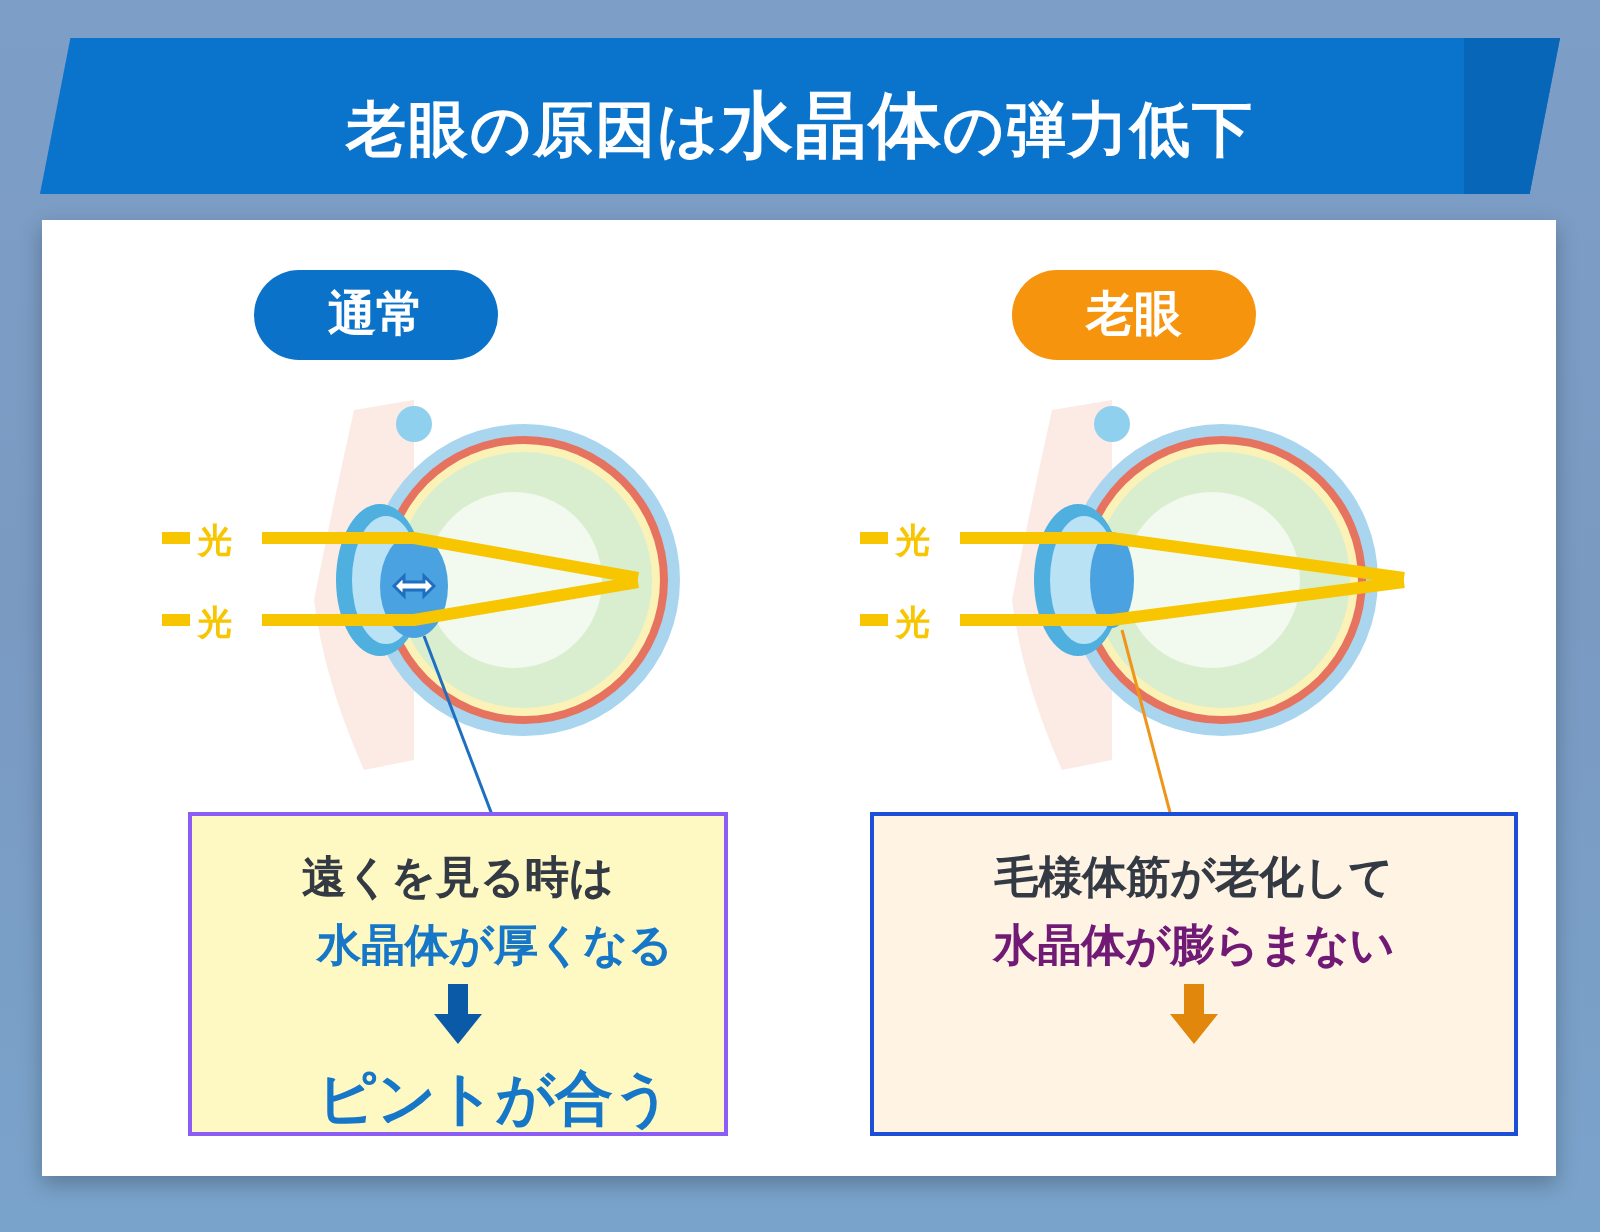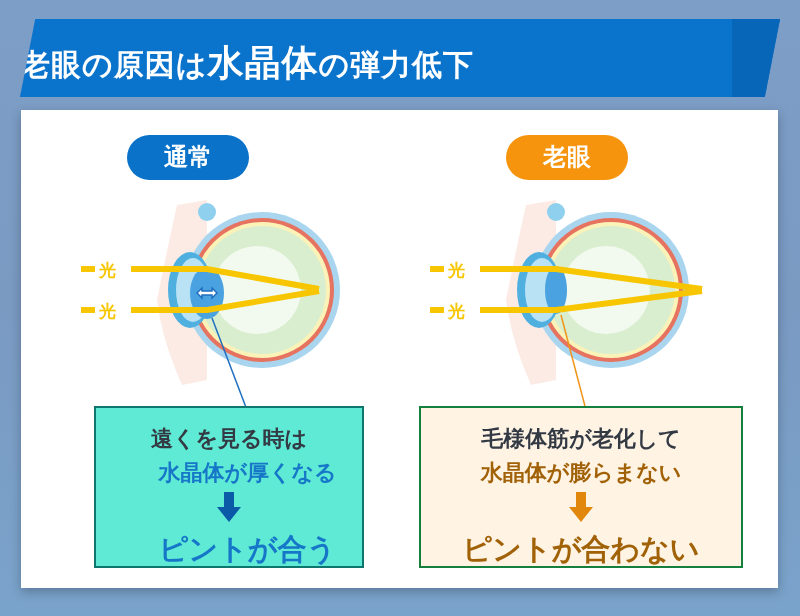--- a/index.html
+++ b/index.html
@@ -3,39 +3,39 @@
 <meta charset="utf-8">
 <style>
   html,body{margin:0;padding:0;}
   body{width:800px;height:616px;overflow:hidden;position:relative;
     background:linear-gradient(180deg,#7d9ec6 0%,#7a9ac2 50%,#7aa3cb 100%);
     font-family:"DejaVu Sans","Liberation Sans",sans-serif;}
   .banner{position:absolute;left:20px;top:19px;width:760px;height:78px;
     background:#0a73cc;clip-path:polygon(2% 0,100% 0,98% 100%,0 100%);
     box-shadow:0 3px 6px rgba(0,0,0,.25);}
   .banner-dark{position:absolute;right:0;top:0;width:48px;height:100%;background:#0866b8;}
-  .banner-title{position:absolute;left:0;right:0;top:20px;text-align:left;color:#fff;
+  .banner-title{position:absolute;left:0;right:0;top:20px;text-align:center;color:#fff;
     font-weight:bold;font-size:30px;letter-spacing:1px;}
   .banner-title .big{font-size:36px;}
   .card{position:absolute;left:21px;top:110px;width:757px;height:478px;background:#fff;
     box-shadow:0 4px 10px rgba(0,0,0,.25);}
   .pill{position:absolute;top:25px;height:45px;border-radius:23px;color:#fff;font-weight:bold;
     font-size:24px;text-align:center;line-height:45px;}
   .pill.blue{left:106px;width:122px;background:#0a72c9;}
   .pill.orange{left:485px;width:122px;background:#f6950d;}
   .eye{position:absolute;top:80px;}
   .eye.left{left:36px;}
   .eye.right{left:385px;}
   .box{position:absolute;top:296px;height:158px;text-align:center;font-weight:bold;}
-  .box.blue{left:73px;width:266px;border:2px solid #0f766e;background:#5eead4;}
-  .box.orange{left:398px;width:320px;border:2px solid #15803d;background:#fff3e4;}
+  .box.blue{left:73px;width:266px;border:2px solid #8b5cf6;background:#fef9c3;}
+  .box.orange{left:414px;width:320px;border:2px solid #1d4ed8;background:#fff3e4;font-family:Liberation Mono, monospace;}
   .line1{margin-top:16px;font-size:22px;color:#333a44;}
   .line2{margin-top:4px;font-size:22px;}
   .box.blue .line2,.box.blue .line3{color:#1677c8;padding-left:37px;}
-  .box.orange .line2,.box.orange .line3{color:#a16207;}
+  .box.orange .line2,.box.orange .line3{color:#701a75;}
   .arrow{margin:4px auto 0;width:24px;height:30px;}
   .line3{margin-top:4px;font-size:29px;}
 </style>
 </head>
 <body>
 
 <div class="banner">
   <div class="banner-dark"></div>
   <div class="banner-title">
     <span>老眼の原因は</span><span class="big">水晶体</span><span>の弾力低下</span>
@@ -95,15 +95,14 @@
       </svg>
     <div class="line3">ピントが合う</div>
   </div>
 
   <div class="box orange">
     <div class="line1">毛様体筋が老化して</div>
     <div class="line2">水晶体が膨らまない</div>
     <svg class="arrow" viewBox="0 0 24 30">
         <path d="M7 0H17V15H24L12 30L0 15H7Z" fill="#e1870b"></path>
       </svg>
-    <div class="line3">ピントが合わない</div>
   </div>
 </div>
 
 </body></html>

